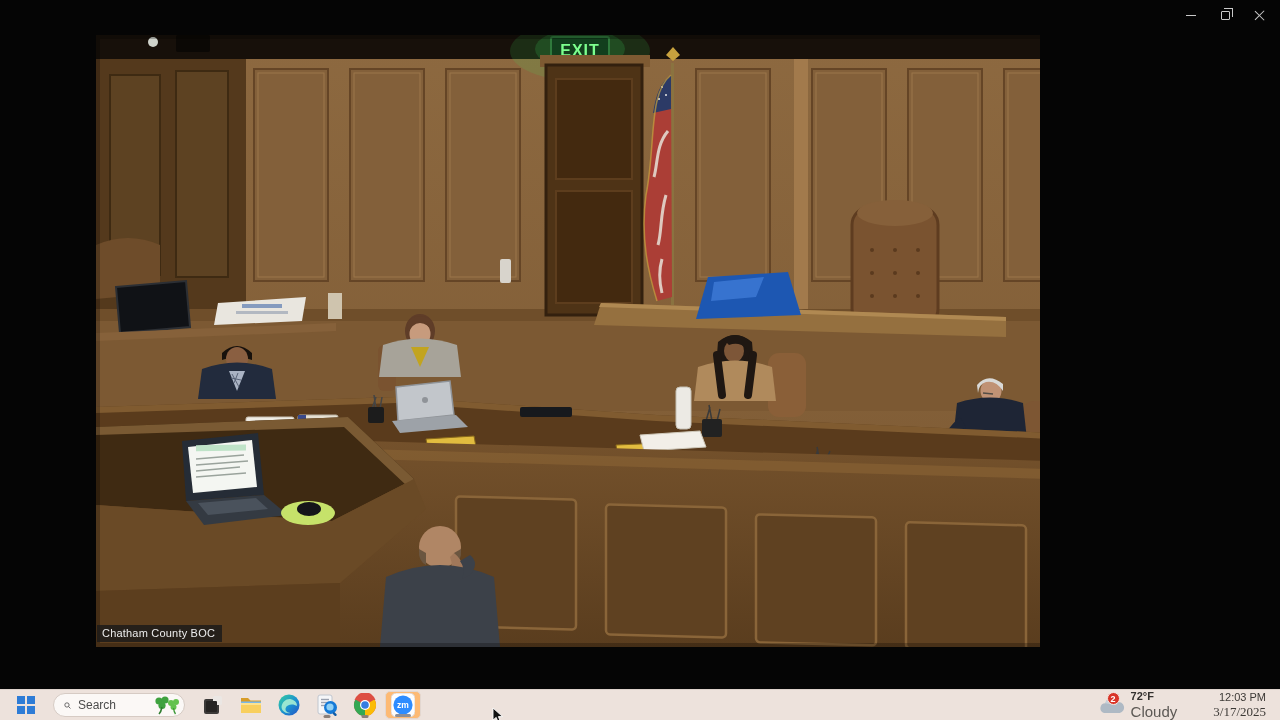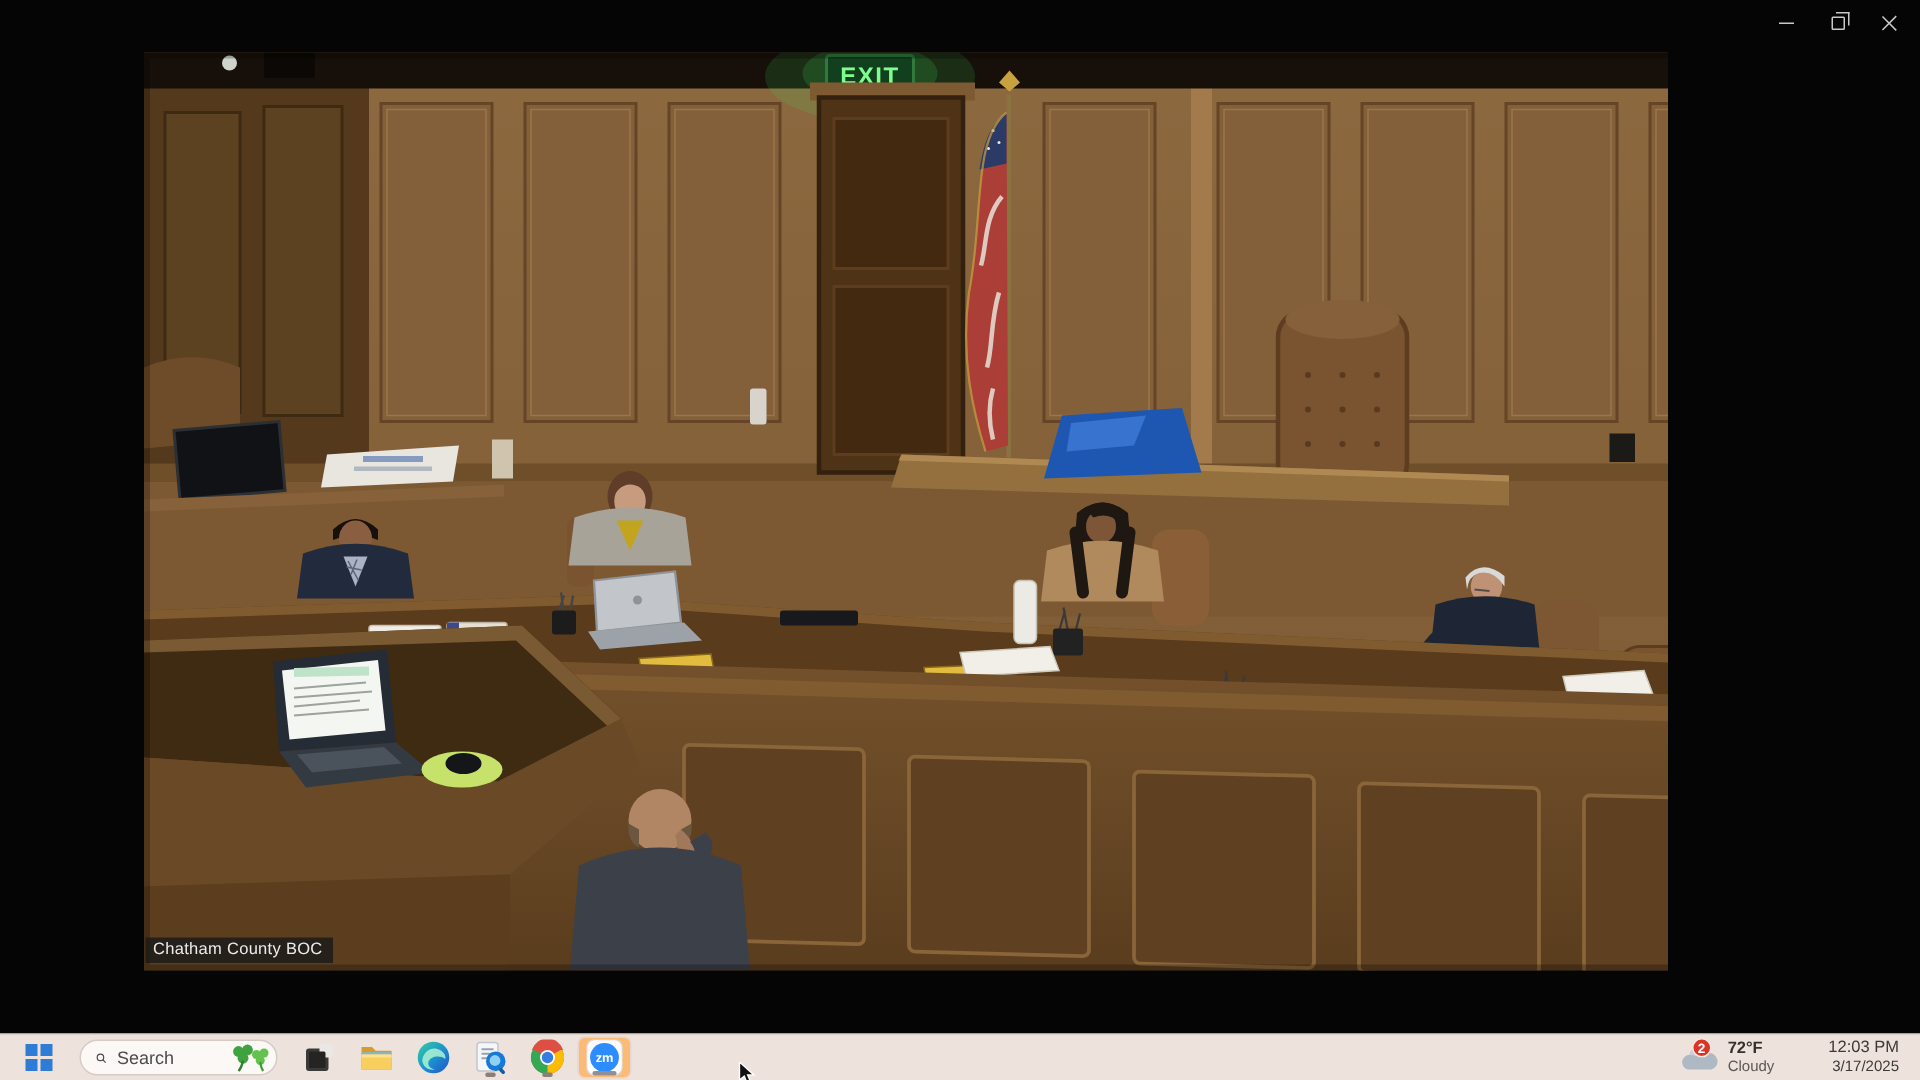--- a/index.html
+++ b/index.html
@@ -12,21 +12,21 @@
   .win-btn { width:34px; height:22px; display:flex; align-items:center; justify-content:center; cursor:pointer; }
   .glyph-min { width:10px; height:0; border-top:1.5px solid #c9c9c9; }
   .glyph-restore { width:9px; height:9px; border:1.2px solid #c9c9c9; border-radius:1px; position:relative; }
   .glyph-restore:before { content:""; position:absolute; left:2px; top:-4px; width:8px; height:8px;
       border-top:1.2px solid #c9c9c9; border-right:1.2px solid #c9c9c9; }
   .glyph-close { position:relative; width:11px; height:11px; }
   .glyph-close:before,.glyph-close:after { content:""; position:absolute; left:5px; top:-1px; width:1.4px; height:13px; background:#c9c9c9; }
   .glyph-close:before { transform:rotate(45deg); } .glyph-close:after { transform:rotate(-45deg); }
 
   
-  .video-wrap { position:absolute; left:96px; top:35px; width:1016px; height:612px; background:#241a10; overflow:hidden;text-decoration:underline; }
+  .video-wrap { position:absolute; left:96px; top:35px; width:944px; height:612px; background:#241a10; overflow:hidden;text-decoration:underline; }
   .participant-label { position:absolute; left:1px; bottom:5px; background:rgba(25,25,25,.8);
       color:#ececec; font-size:11px; padding:2px 7px 3px 5px; letter-spacing:.2px; }
 
   
   .taskbar { position:absolute; left:0; bottom:0; width:1280px; height:31px; background:#ede2dc;
       border-top:1px solid #ddd2cb; display:flex; align-items:center; }
   .tb-left { display:flex; align-items:center; height:100%; }
   .tb-btn { width:36px; height:28px; margin:0 1px; border-radius:5px; display:flex; flex-direction:column;
       align-items:center; justify-content:center; position:relative; cursor:pointer; }
   .start { margin-left:8px; }
@@ -42,27 +42,27 @@
 
   .run-dot { position:absolute; bottom:1px; left:50%; transform:translateX(-50%);
       width:7px; height:3px; border-radius:2px; background:#8b7f79; }
   .tb-btn.active { background:#fdba74; border:1px solid #e3d7d0; }
   .tb-btn.active .run-dot { width:16px; background:#8f8f95; }
 
   .tray { margin-left:auto; display:flex; align-items:center; height:100%; }
   .weather { display:flex; align-items:center; padding:0 10px; height:100%; cursor:pointer; position:relative; }
   .weather-texts { margin-left:6px; line-height:1.15; }
   .w-temp { font-size:11px; color:#33302e; font-weight:bold; }
-  .w-cond { font-size:10px; color:#5c5854; }
+  .w-cond { font-size:15px; color:#5c5854; }
   .badge { position:absolute; top:2px; left:18px; min-width:13px; height:13px; border-radius:7px;
       background:#d93428; color:#fff; font-size:9px; font-weight:bold; display:flex;
       align-items:center; justify-content:center; padding:0 2px; border:1px solid #f3e6df; }
   .clock { text-align:right; line-height:1.2; padding:0 14px 0 26px; cursor:pointer; }
   .c-time { font-size:11px; color:#3c3936; }
-  .c-date { font-size:10px; color:#3c3936; }
+  .c-date { font-size:13px; color:#3c3936;font-family:Liberation Serif, serif; }
 
   .cursor { position:absolute; left:492px; top:708px; pointer-events:none; z-index:50; }
 </style>
 </head>
 <body>
 
 <div class="titlebar">
   <div class="win-controls">
     <div class="win-btn">
         <div class="glyph-min"></div>

